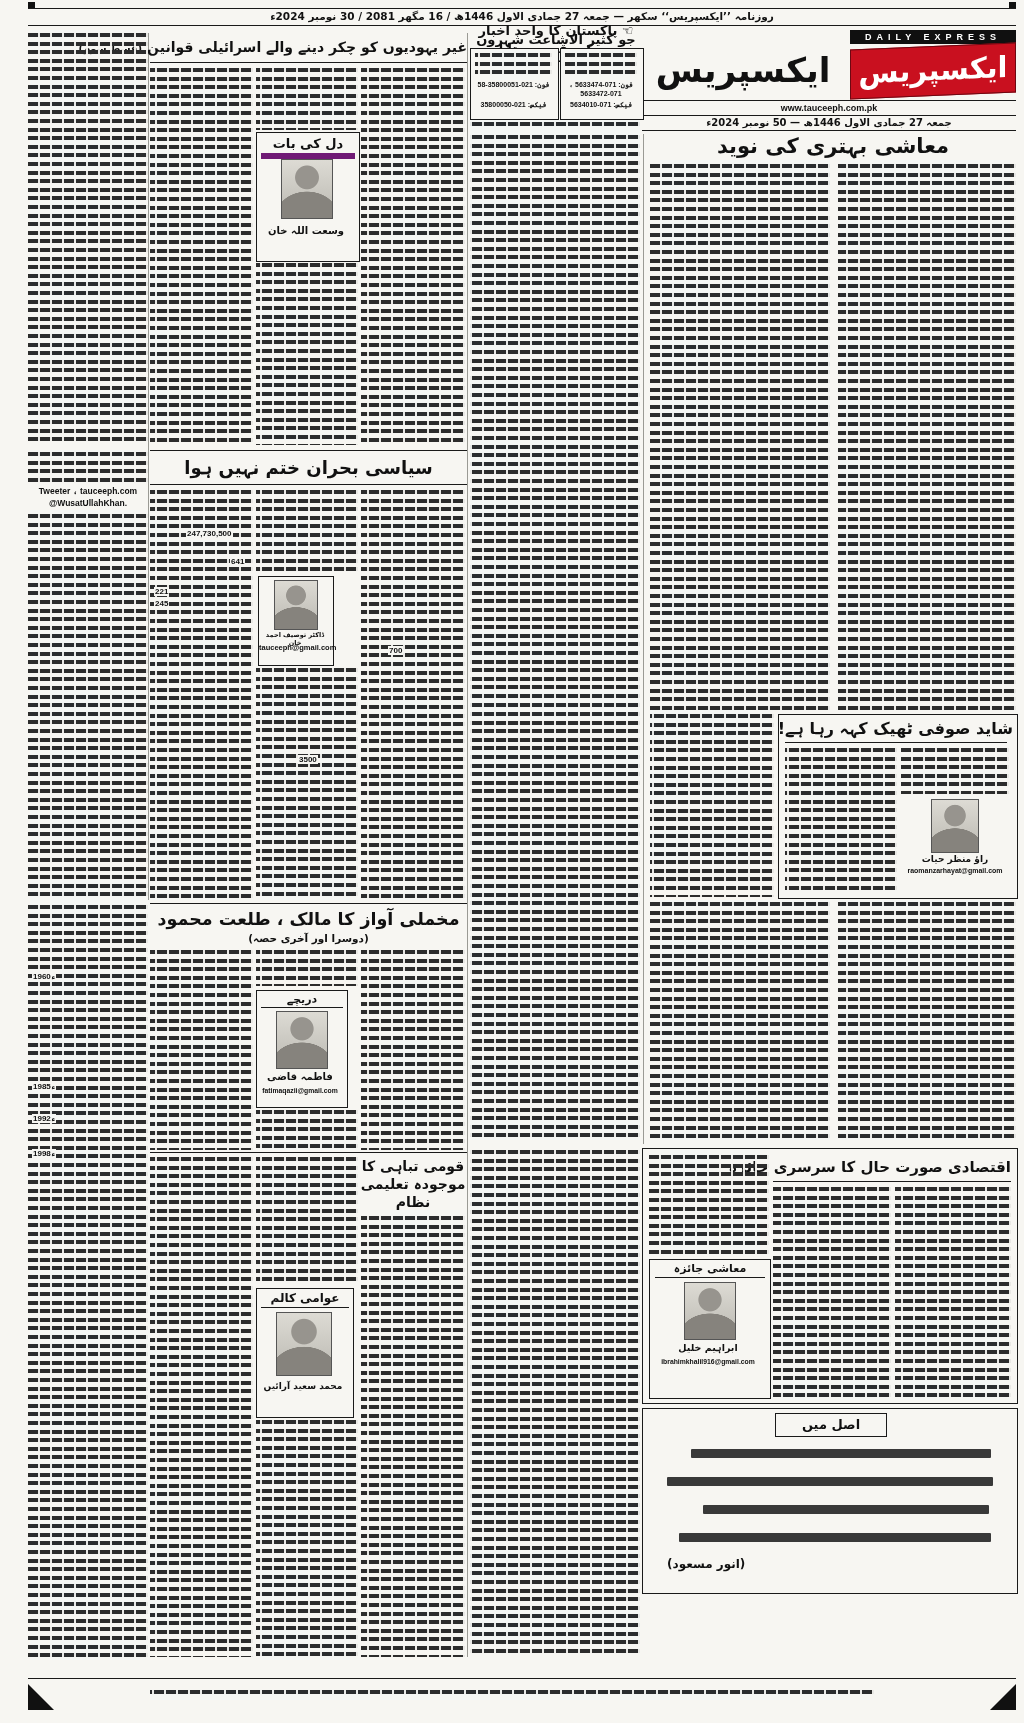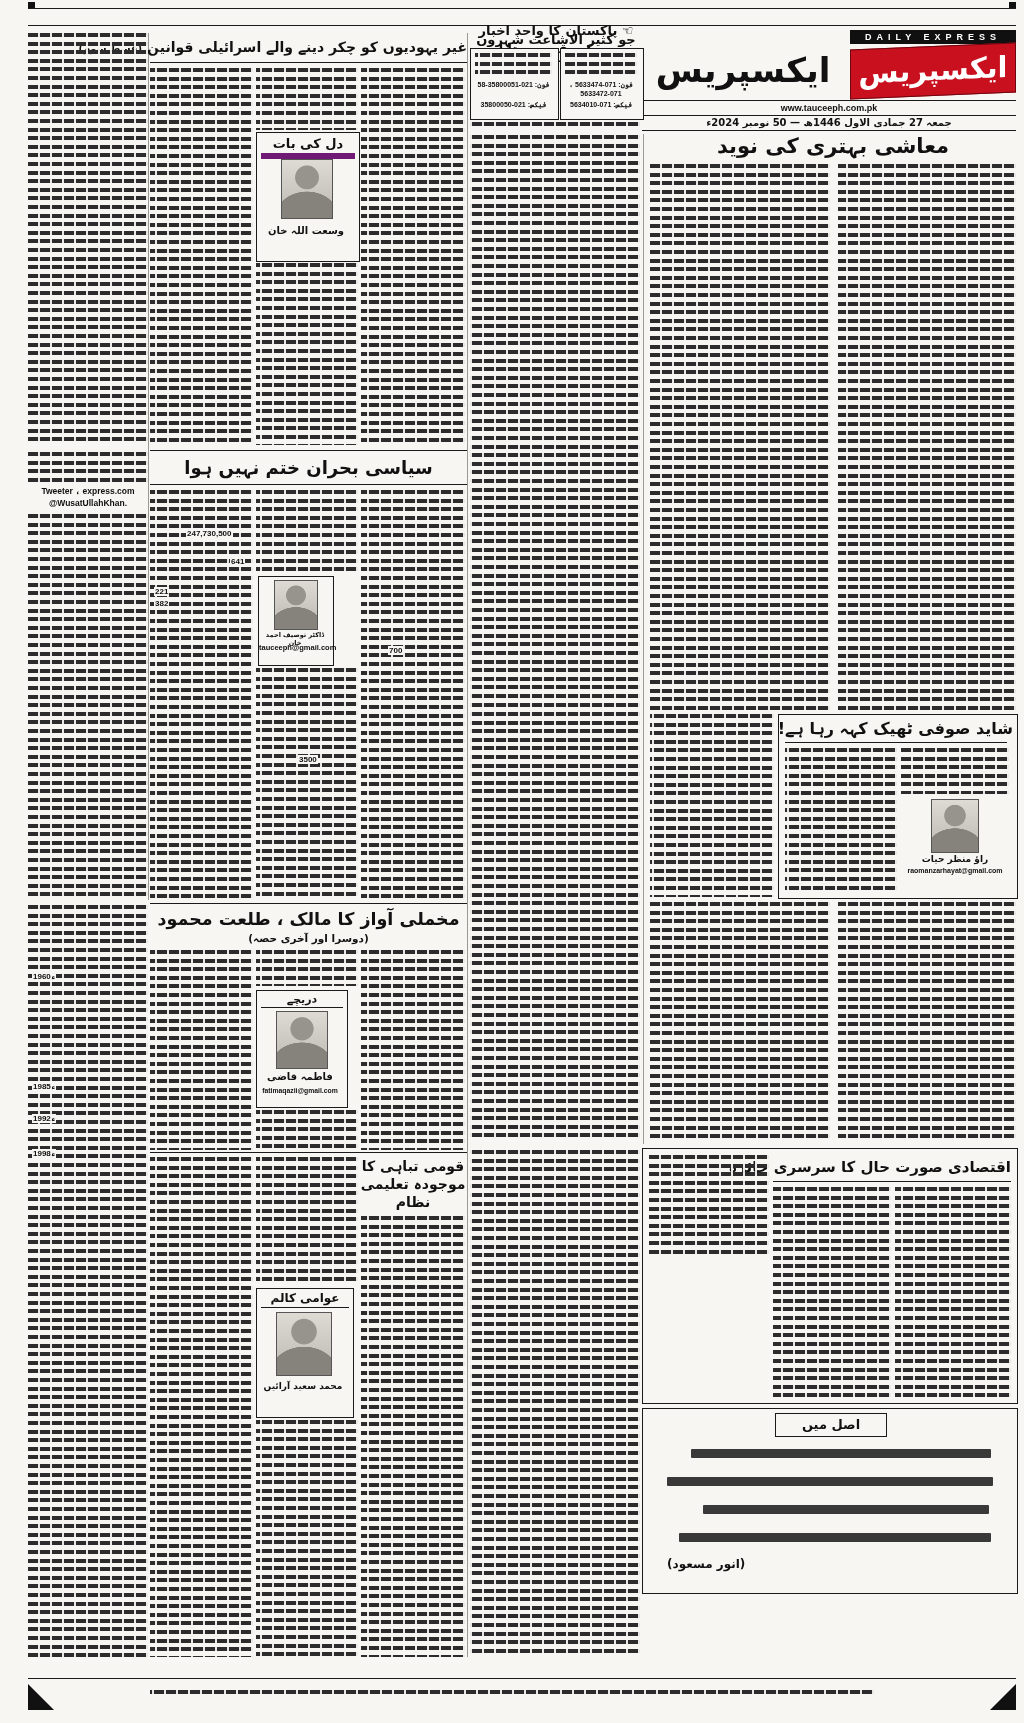--- a/index.html
+++ b/index.html
@@ -29,20 +29,21 @@
 </style>
 </head>
 <body>
 
 <div class="page">
 
   <div class="sq" style="left:28px;top:2px"></div>
   <div class="sq" style="left:1009px;top:2px"></div>
 
   <div class="hr" style="left:28px;top:8px;width:988px"></div>
+  <div class="abs c b" style="left:28px;top:10px;width:988px;font-size:10.5px">روزنامہ ’’ایکسپریس‘‘ سکھر — جمعہ 27 جمادی الاول 1446ھ / 16 مگھر 2081 / 30 نومبر 2024ء</div>
   <div class="hr" style="left:28px;top:25px;width:988px"></div>
 
   <div class="abs" style="left:850px;top:30px;width:166px;height:66px">
     <div style="height:14px;background:#101010;color:#fff;text-align:center;font:bold 9px 'Liberation Sans',sans-serif;letter-spacing:5px;line-height:15px">DAILY EXPRESS</div>
     <div style="height:48px;background:#c9101f;border:1.5px solid #6d0812;transform:skewY(-2.5deg);margin-top:2px;color:#fff;text-align:center;font-size:29px;font-weight:bold;line-height:46px">ایکسپریس</div>
   </div>
 
   <div class="abs c b" style="left:642px;top:44px;width:202px;font-size:34px;line-height:52px">ایکسپریس</div>
   <div class="hr" style="left:642px;top:100px;width:374px"></div>
   <div class="abs c b lat" style="left:642px;top:103px;width:374px;font-size:9px">www.tauceeph.com.pk</div>
@@ -85,42 +86,42 @@
   <div class="sim" style="left:470px;top:712px;width:170px;height:430px"></div>
   <div class="sim" style="left:470px;top:1150px;width:170px;height:507px"></div>
 
   <div class="box" style="left:256px;top:132px;width:102px;height:128px">
     <div class="c b" style="font-size:13px;border-bottom:6px solid #701a75;height:18px;line-height:18px;margin:2px 4px 0">دل کی بات</div>
     <div class="portrait" style="position:absolute;left:24px;top:26px;width:50px;height:58px"></div>
     <div class="abs c b" style="left:0;top:92px;width:98px;font-size:10px">وسعت اللہ خان</div>
   </div>
 
   <div class="sim" style="left:28px;top:452px;width:120px;height:30px"></div>
-  <div class="abs c b lat" style="left:28px;top:486px;width:120px;font-size:8.5px">Tweeter ، express.com</div>
+  <div class="abs c b lat" style="left:28px;top:486px;width:120px;font-size:8.5px">Tweeter ، tauceeph.com</div>
   <div class="abs c b lat" dir="ltr" style="left:28px;top:498px;width:120px;font-size:8.5px">@WusatUllahKhan.</div>
   <div class="sim" style="left:28px;top:514px;width:120px;height:384px"></div>
 
   <div class="hr" style="left:150px;top:450px;width:317px"></div>
   <div class="abs c b nowrap" style="left:150px;top:455px;width:317px;font-size:18px;line-height:26px">سیاسی بحران ختم نہیں ہوا</div>
   <div class="hr" style="left:150px;top:484px;width:317px"></div>
 
   <div class="sim" style="left:150px;top:490px;width:103px;height:410px"></div>
   <div class="sim" style="left:256px;top:490px;width:102px;height:83px"></div>
   <div class="ibox" style="left:258px;top:576px;width:74px;height:88px">
     <div class="portrait" style="position:absolute;left:15px;top:3px;width:42px;height:48px"></div>
     <div class="abs c b" style="left:0;top:54px;width:72px;font-size:6.5px">ڈاکٹر توصیف احمد خان</div>
     <div class="abs c b lat" dir="ltr" style="left:0;top:66px;width:72px;font-size:7.5px">tauceeph@gmail.com</div>
   </div>
   <div class="sim" style="left:256px;top:668px;width:102px;height:232px"></div>
   <div class="sim" style="left:361px;top:490px;width:104px;height:410px"></div>
 
   <span class="frag" style="left:186px;top:529px">247,730,500</span>
   <span class="frag" style="left:230px;top:557px">641</span>
   <span class="frag" style="left:154px;top:587px">221</span>
-  <span class="frag" style="left:154px;top:599px">382</span>
+  <span class="frag" style="left:154px;top:599px">245</span>
   <span class="frag" style="left:298px;top:755px">3500</span>
   <span class="frag" style="left:388px;top:646px">700</span>
 
   <div class="abs c b" style="left:650px;top:132px;width:366px;font-size:21px;line-height:28px">معاشی بہتری کی نوید</div>
   <div class="sim" style="left:838px;top:164px;width:178px;height:546px"></div>
   <div class="sim" style="left:650px;top:164px;width:180px;height:546px"></div>
   <div class="sim" style="left:650px;top:714px;width:124px;height:183px"></div>
   <div class="sim" style="left:838px;top:902px;width:178px;height:240px"></div>
   <div class="sim" style="left:650px;top:902px;width:180px;height:240px"></div>
 
@@ -165,20 +166,26 @@
   </div>
   <div class="sim" style="left:256px;top:1420px;width:102px;height:237px"></div>
   <div class="sim" style="left:361px;top:1216px;width:104px;height:441px"></div>
 
   <div class="box" style="left:642px;top:1148px;width:374px;height:254px">
     <div class="abs c b nowrap" style="left:110px;top:6px;width:258px;font-size:15px;line-height:24px">اقتصادی صورت حال کا سرسری جائزہ</div>
     <div class="hr" style="left:130px;top:32px;width:238px"></div>
     <div class="sim" style="left:252px;top:38px;width:116px;height:210px"></div>
     <div class="sim" style="left:130px;top:38px;width:118px;height:210px"></div>
     <div class="sim" style="left:6px;top:6px;width:120px;height:100px"></div>
+    <div class="ibox" style="left:6px;top:110px;width:120px;height:138px">
+      <div class="c b" style="font-size:11px;border-bottom:1px solid #1a1a1a;height:16px;line-height:16px;margin:1px 5px 0">معاشی جائزہ</div>
+      <div class="portrait" style="position:absolute;left:34px;top:22px;width:50px;height:56px"></div>
+      <div class="abs c b" style="left:0;top:82px;width:116px;font-size:9.5px">ابراہیم خلیل</div>
+      <div class="abs c b lat" dir="ltr" style="left:0;top:98px;width:116px;font-size:6.8px">ibrahimkhalil916@gmail.com</div>
+    </div>
   </div>
 
   <div class="box" style="left:642px;top:1408px;width:374px;height:184px">
     <div class="ibox c b" style="left:132px;top:4px;width:110px;height:22px;font-size:13px;line-height:22px">اصل میں</div>
     <div class="pline" style="left:48px;top:40px;width:300px"></div>
     <div class="pline" style="left:24px;top:68px;width:326px"></div>
     <div class="pline" style="left:60px;top:96px;width:286px"></div>
     <div class="pline" style="left:36px;top:124px;width:312px"></div>
     <div class="abs b" style="left:24px;top:148px;width:140px;font-size:12px;text-align:left">(انور مسعود)</div>
   </div>

